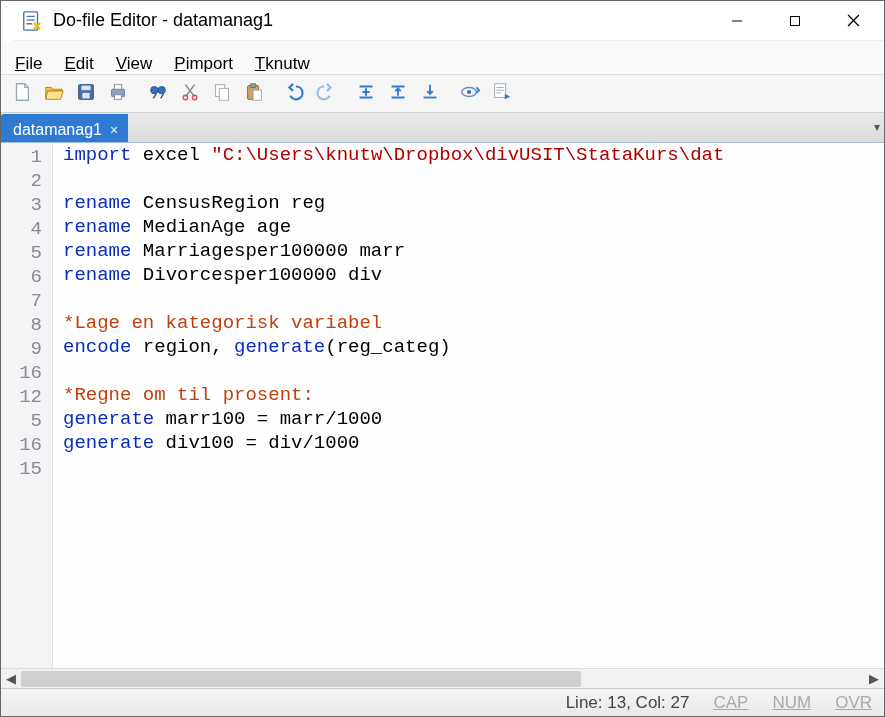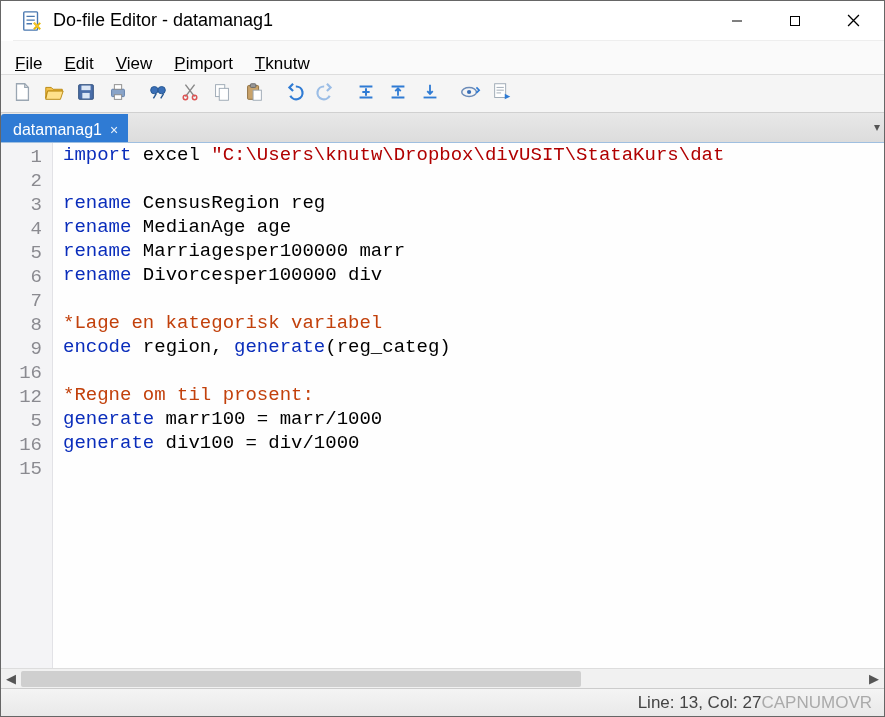--- a/index.html
+++ b/index.html
@@ -150,24 +150,24 @@
 
   
   .statusbar {
     height: 28px;
     background: linear-gradient(#f4f4f4,#e9e9e9);
     border-top: 1px solid #ccc;
     display: flex; align-items: center;
     justify-content: flex-end;
     padding: 0 12px;
     font-size: 17px;
-    gap: 0;
+    gap: 24px;
     color: #444;
   }
-  .statusbar .dim { color: #aaa; }
+  .statusbar .dim { color: #aaa; text-decoration: underline; }
 </style>
 </head>
 <body>
 
 <div class="titlebar">
   <span class="app-icon">
     <svg viewBox="0 0 24 24" width="22" height="22">
       <rect x="3" y="2" width="15" height="20" rx="1" fill="#fff" stroke="#4a78b0" stroke-width="1.5"></rect>
       <path d="M6 7h9M6 11h9M6 15h6" stroke="#4a78b0" stroke-width="1.5"></path>
       <path d="M14 14l7 7M21 14l-7 7" stroke="#e6b800" stroke-width="2"></path>

